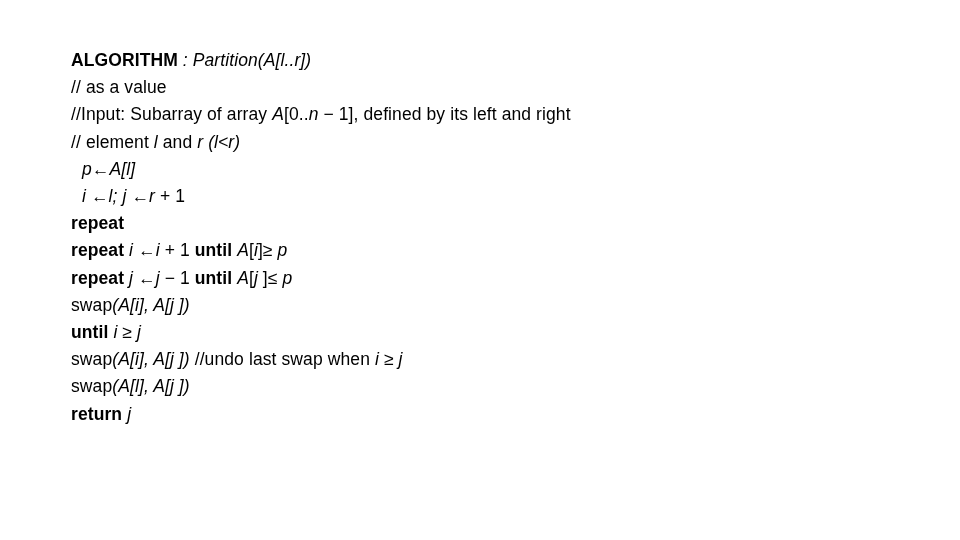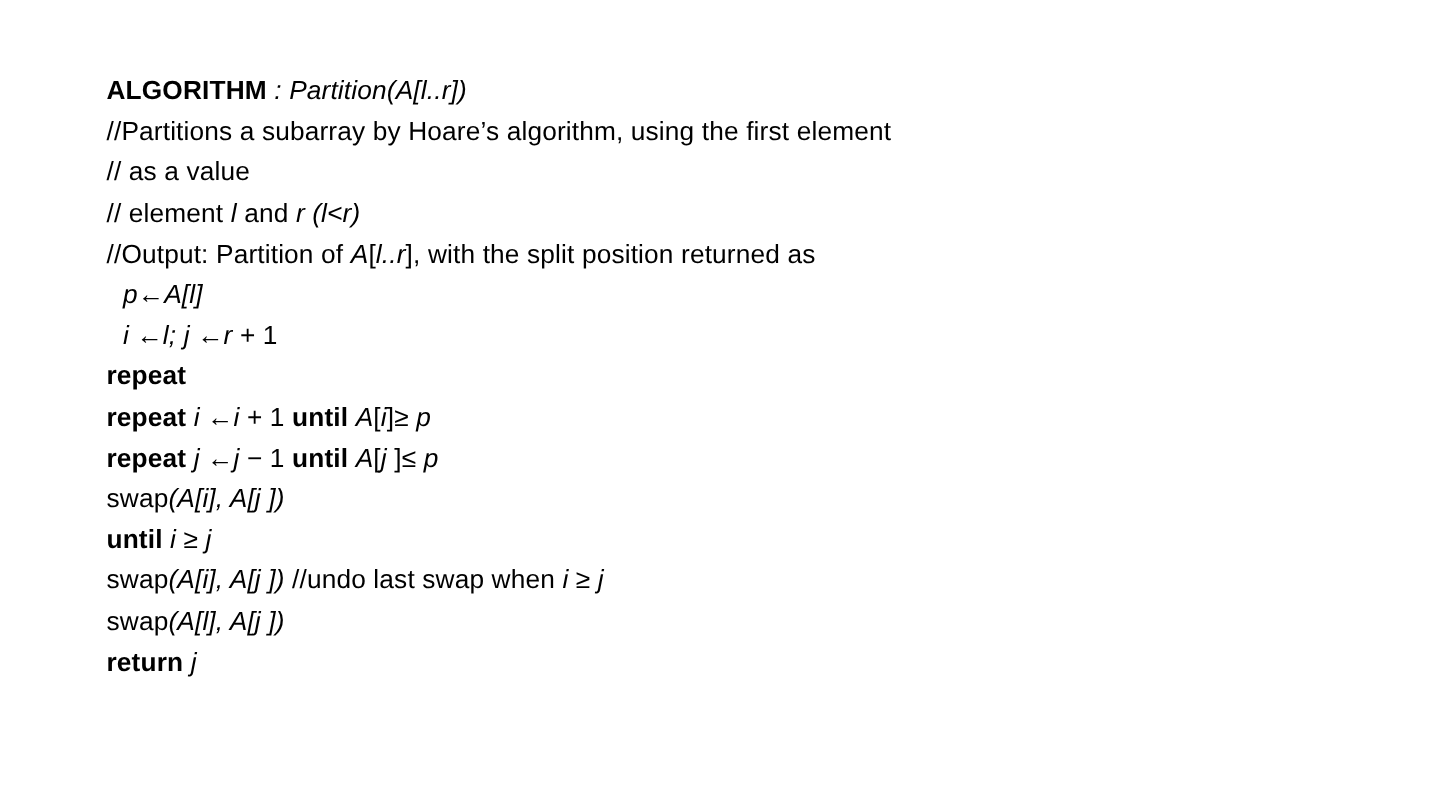--- a/index.html
+++ b/index.html
@@ -43,24 +43,23 @@
   }
   .seg.b  { font-weight: bold; }
   .seg.i  { font-style: italic; }
 </style>
 </head>
 <body style="background: rgb(255, 255, 255); color: rgb(0, 0, 0);">
 
 <div id="pseudocode-page">
   <div class="code-block">
       <div class="code-line"><span class="seg b">ALGORITHM</span><span class="seg i"> : </span><span class="seg i">Partition(A[l..r])</span></div>
-      <div class="code-line"><span class="seg">//Partitions a subarray by Hoare’s algorithm, using the first element</span></div>
       <div class="code-line"><span class="seg">// as a value</span></div>
+      <div class="code-line"><span class="seg">//Input: Subarray of array </span><span class="seg i">A</span><span class="seg">[0..</span><span class="seg i">n</span><span class="seg"> − 1], defined by its left and right</span></div>
       <div class="code-line"><span class="seg">// element </span><span class="seg i">l</span><span class="seg"> and </span><span class="seg i">r (l&lt;r)</span></div>
-      <div class="code-line"><span class="seg">//Output: Partition of </span><span class="seg i">A</span><span class="seg">[</span><span class="seg i">l..r</span><span class="seg">], with the split position returned as</span></div>
       <div class="code-line indent-1"><span class="seg i">p</span><span class="seg">←</span><span class="seg i">A</span><span class="seg i">[</span><span class="seg i">l</span><span class="seg i">]</span></div>
       <div class="code-line indent-1"><span class="seg i">i </span><span class="seg">←</span><span class="seg i">l</span><span class="seg i">; </span><span class="seg i">j </span><span class="seg">←</span><span class="seg i">r</span><span class="seg"> + 1</span></div>
       <div class="code-line"><span class="seg b">repeat</span></div>
       <div class="code-line"><span class="seg b">repeat</span><span class="seg"> </span><span class="seg i">i </span><span class="seg">←</span><span class="seg i">i</span><span class="seg"> + 1 </span><span class="seg b">until</span><span class="seg"> </span><span class="seg i">A</span><span class="seg">[</span><span class="seg i">i</span><span class="seg">]≥ </span><span class="seg i">p</span></div>
       <div class="code-line"><span class="seg b">repeat</span><span class="seg"> </span><span class="seg i">j </span><span class="seg">←</span><span class="seg i">j</span><span class="seg"> − 1 </span><span class="seg b">until</span><span class="seg"> </span><span class="seg i">A</span><span class="seg">[</span><span class="seg i">j</span><span class="seg"> ]≤ </span><span class="seg i">p</span></div>
       <div class="code-line"><span class="seg">swap</span><span class="seg i">(A[i], A[j ])</span></div>
       <div class="code-line"><span class="seg b">until</span><span class="seg"> </span><span class="seg i">i</span><span class="seg"> ≥ </span><span class="seg i">j</span></div>
       <div class="code-line"><span class="seg">swap</span><span class="seg i">(A[i], A[j ])</span><span class="seg"> //undo last swap when </span><span class="seg i">i</span><span class="seg"> ≥ </span><span class="seg i">j</span></div>
       <div class="code-line"><span class="seg">swap</span><span class="seg i">(A[l], A[j ])</span></div>
       <div class="code-line"><span class="seg b">return</span><span class="seg"> </span><span class="seg i">j</span></div>

